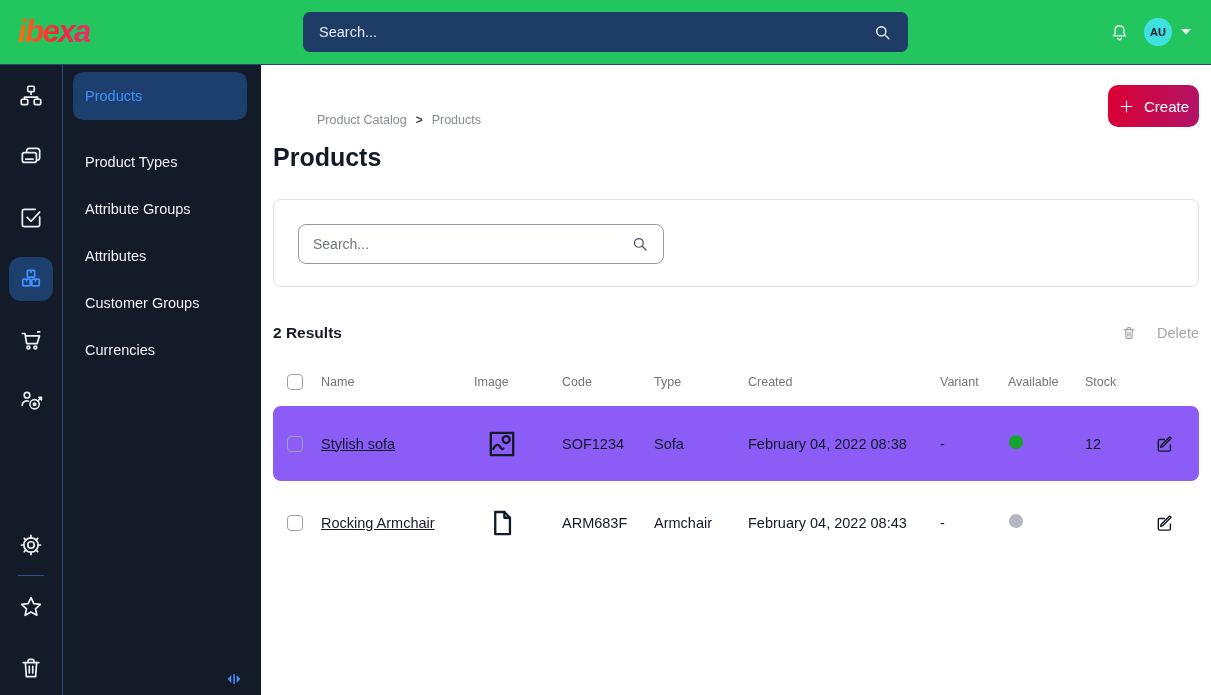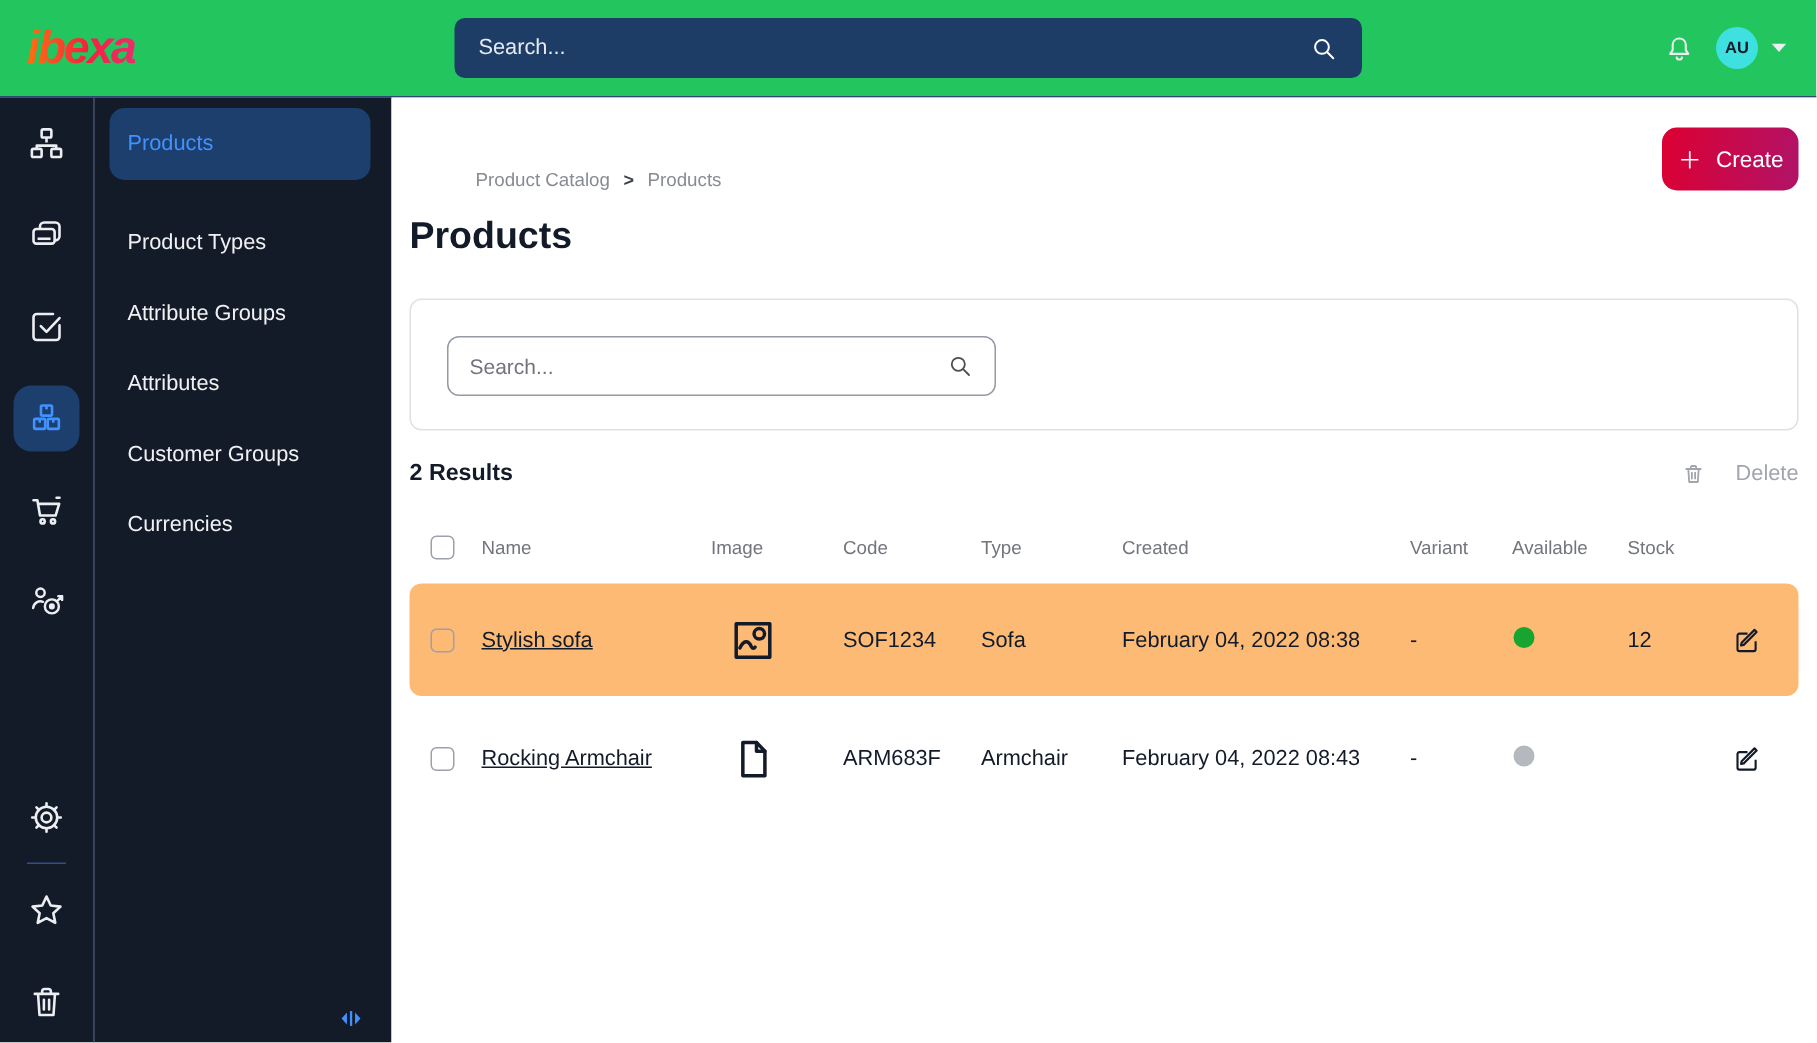--- a/index.html
+++ b/index.html
@@ -62,32 +62,32 @@
   .page-title { font-size:25px; font-weight:700; margin-top:16px; color:#131b29; }
 
   .filter-card { margin-top:27px; border:1px solid #e0e1e6; border-radius:8px;
     height:88px; padding:24px; }
   .filter-search { width:366px; height:40px; border:1px solid #969aa4; border-radius:8px;
     display:flex; align-items:center; padding:0 14px; background:#fff; }
   .filter-search input { flex:1; border:none; outline:none; font-size:14px;
     font-family:inherit; color:#131b29; }
   .filter-search input::placeholder { color:#72757d; }
 
-  .results-row { margin-top:20px; display:flex; justify-content:space-between; align-items:center; }
+  .results-row { margin-top:37px; display:flex; justify-content:space-between; align-items:center; }
   .results-label { font-size:15.5px; font-weight:700; }
   .delete-btn { background:none; border:none; color:#a2a5ad; font-size:14.5px;
     font-family:inherit; display:flex; align-items:center; gap:20px; cursor:default; }
 
   .table { margin-top:30px; }
   .trow, .thead { display:grid;
     grid-template-columns:48px 153px 88px 92px 94px 192px 68px 77px 70px 1fr;
     align-items:center; }
   .thead { color:#72757d; font-size:12.5px; padding-bottom:16px;margin-top:32px; }
   .trow { height:75px; border-radius:8px; font-size:14.5px; margin-bottom:4px; }
-  .trow.shaded { background:#fdba74; }
+  .trow.shaded { background:#8b5cf6; }
   .cell-check { padding-left:14px; }
   input[type="checkbox"] { appearance:none; width:16px; height:16px; border:1.5px solid #9ba0aa;
     border-radius:4px; background:transparent; cursor:pointer; display:block; }
   .name-link { color:#131b29; text-decoration:underline; cursor:pointer; }
   .dot { width:14px; height:14px; border-radius:50%; display:inline-block; margin-left:1px; }
   .edit-btn { background:none; border:none; cursor:pointer; color:#131b29; display:flex; }
   .img-cell { display:flex; padding-left:14px; color:#131b29; }
   svg { display:block; }
 </style>
 </head>

